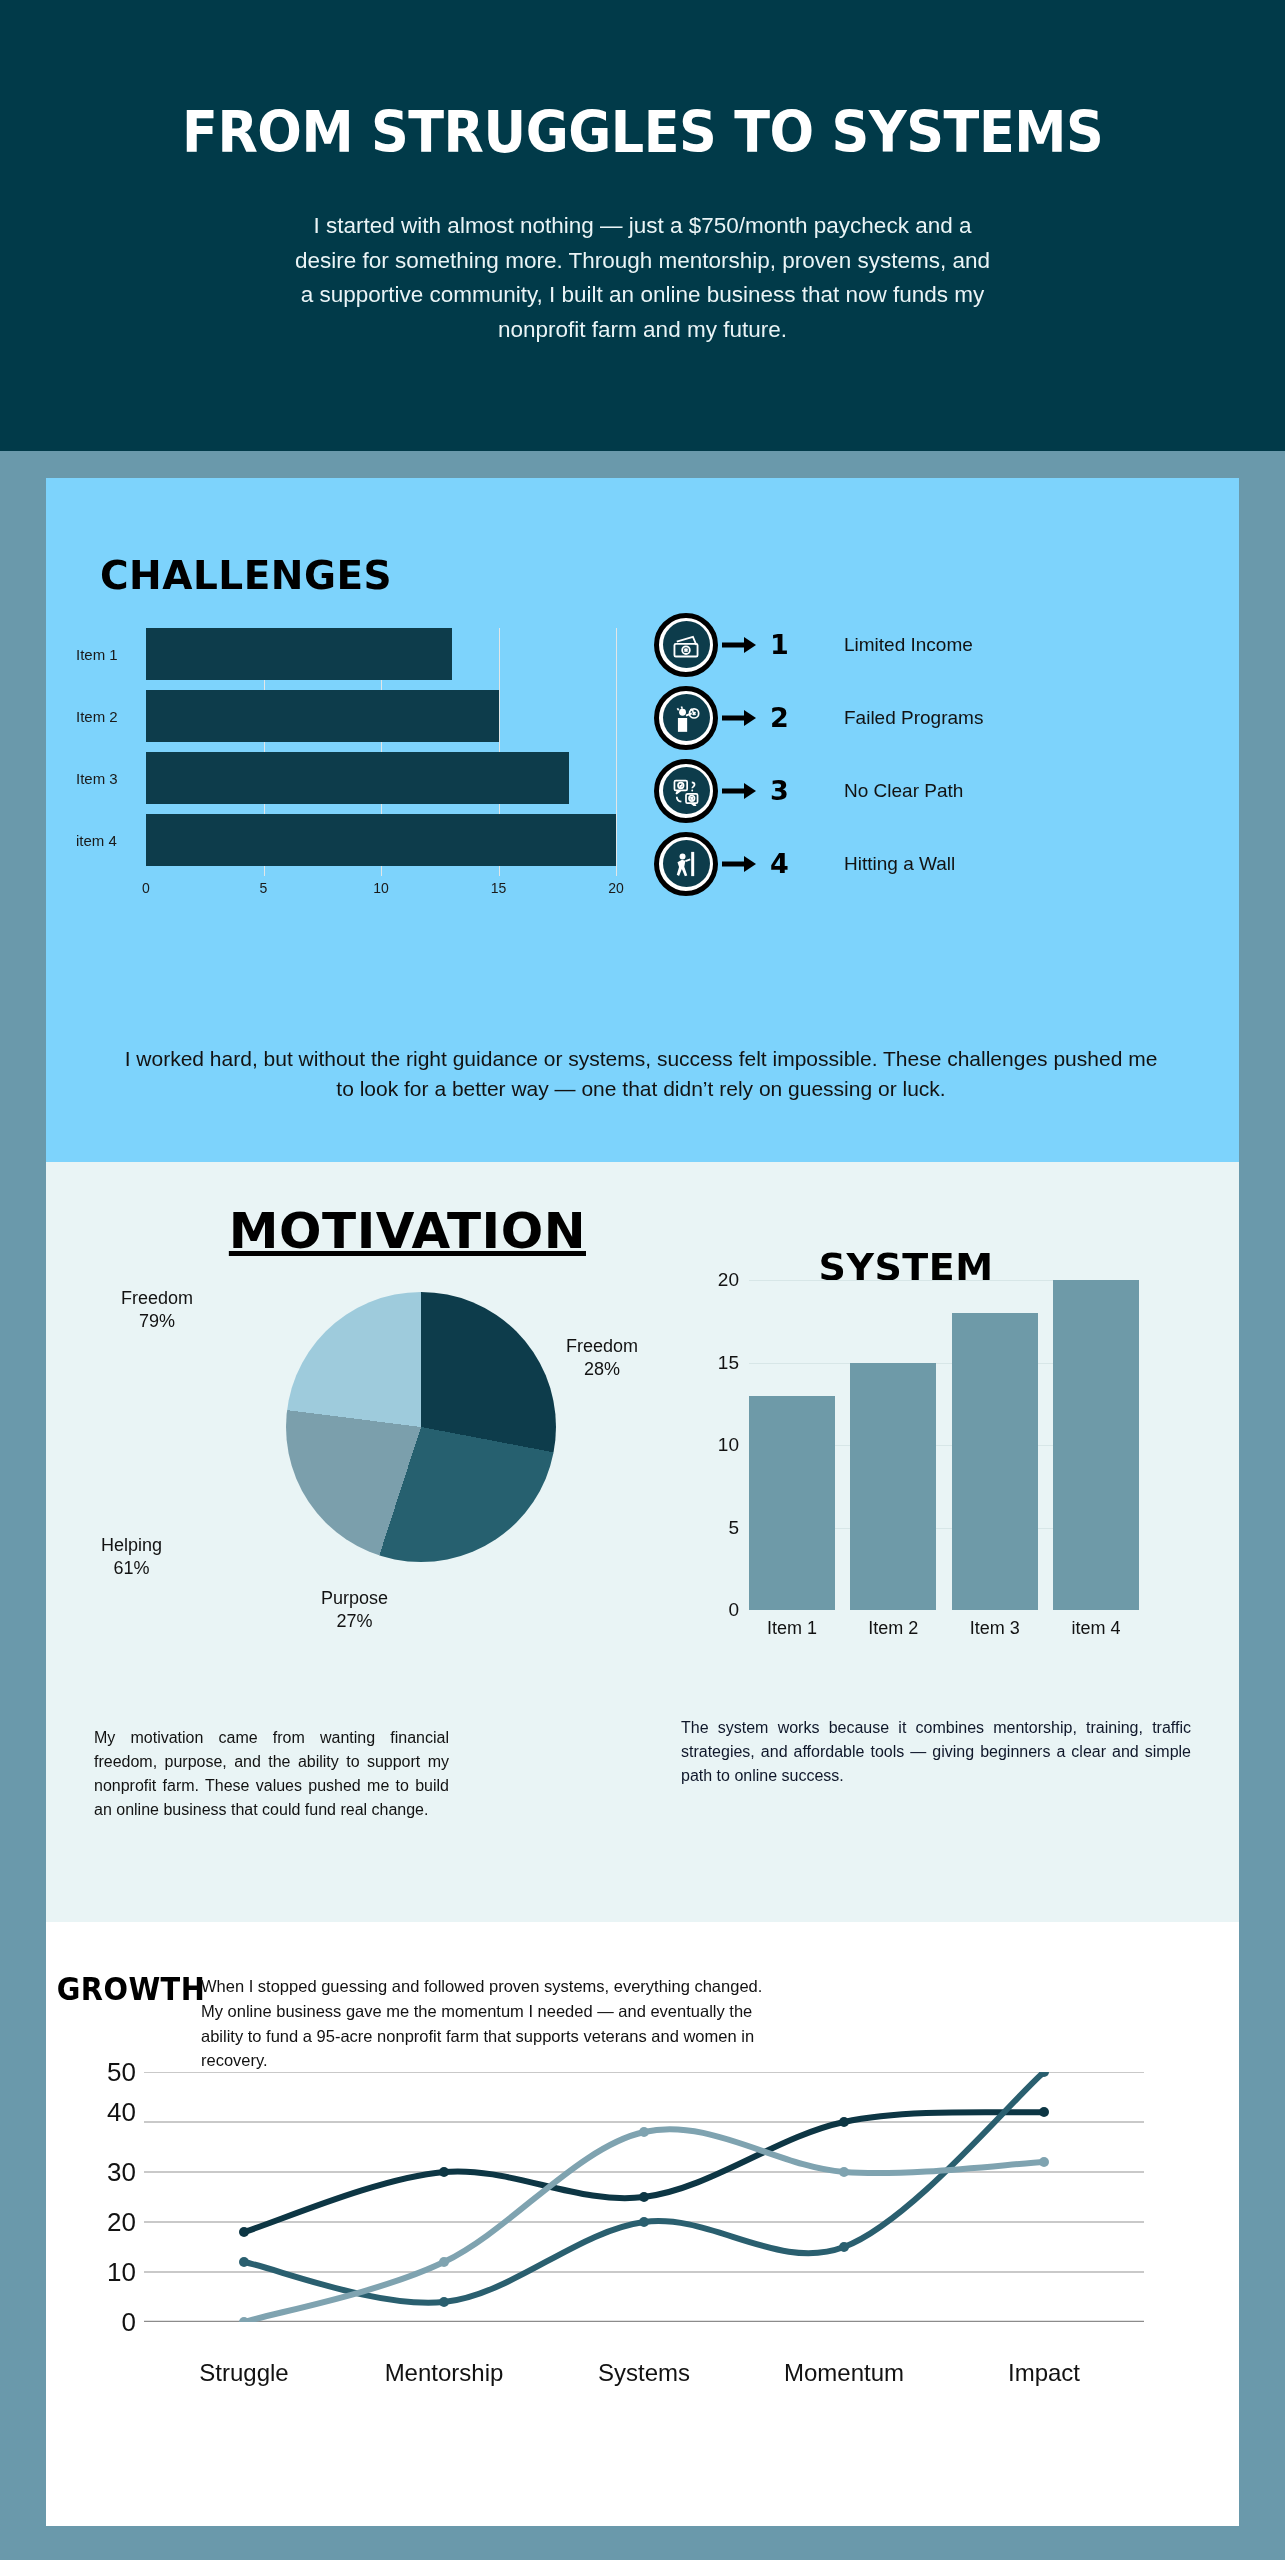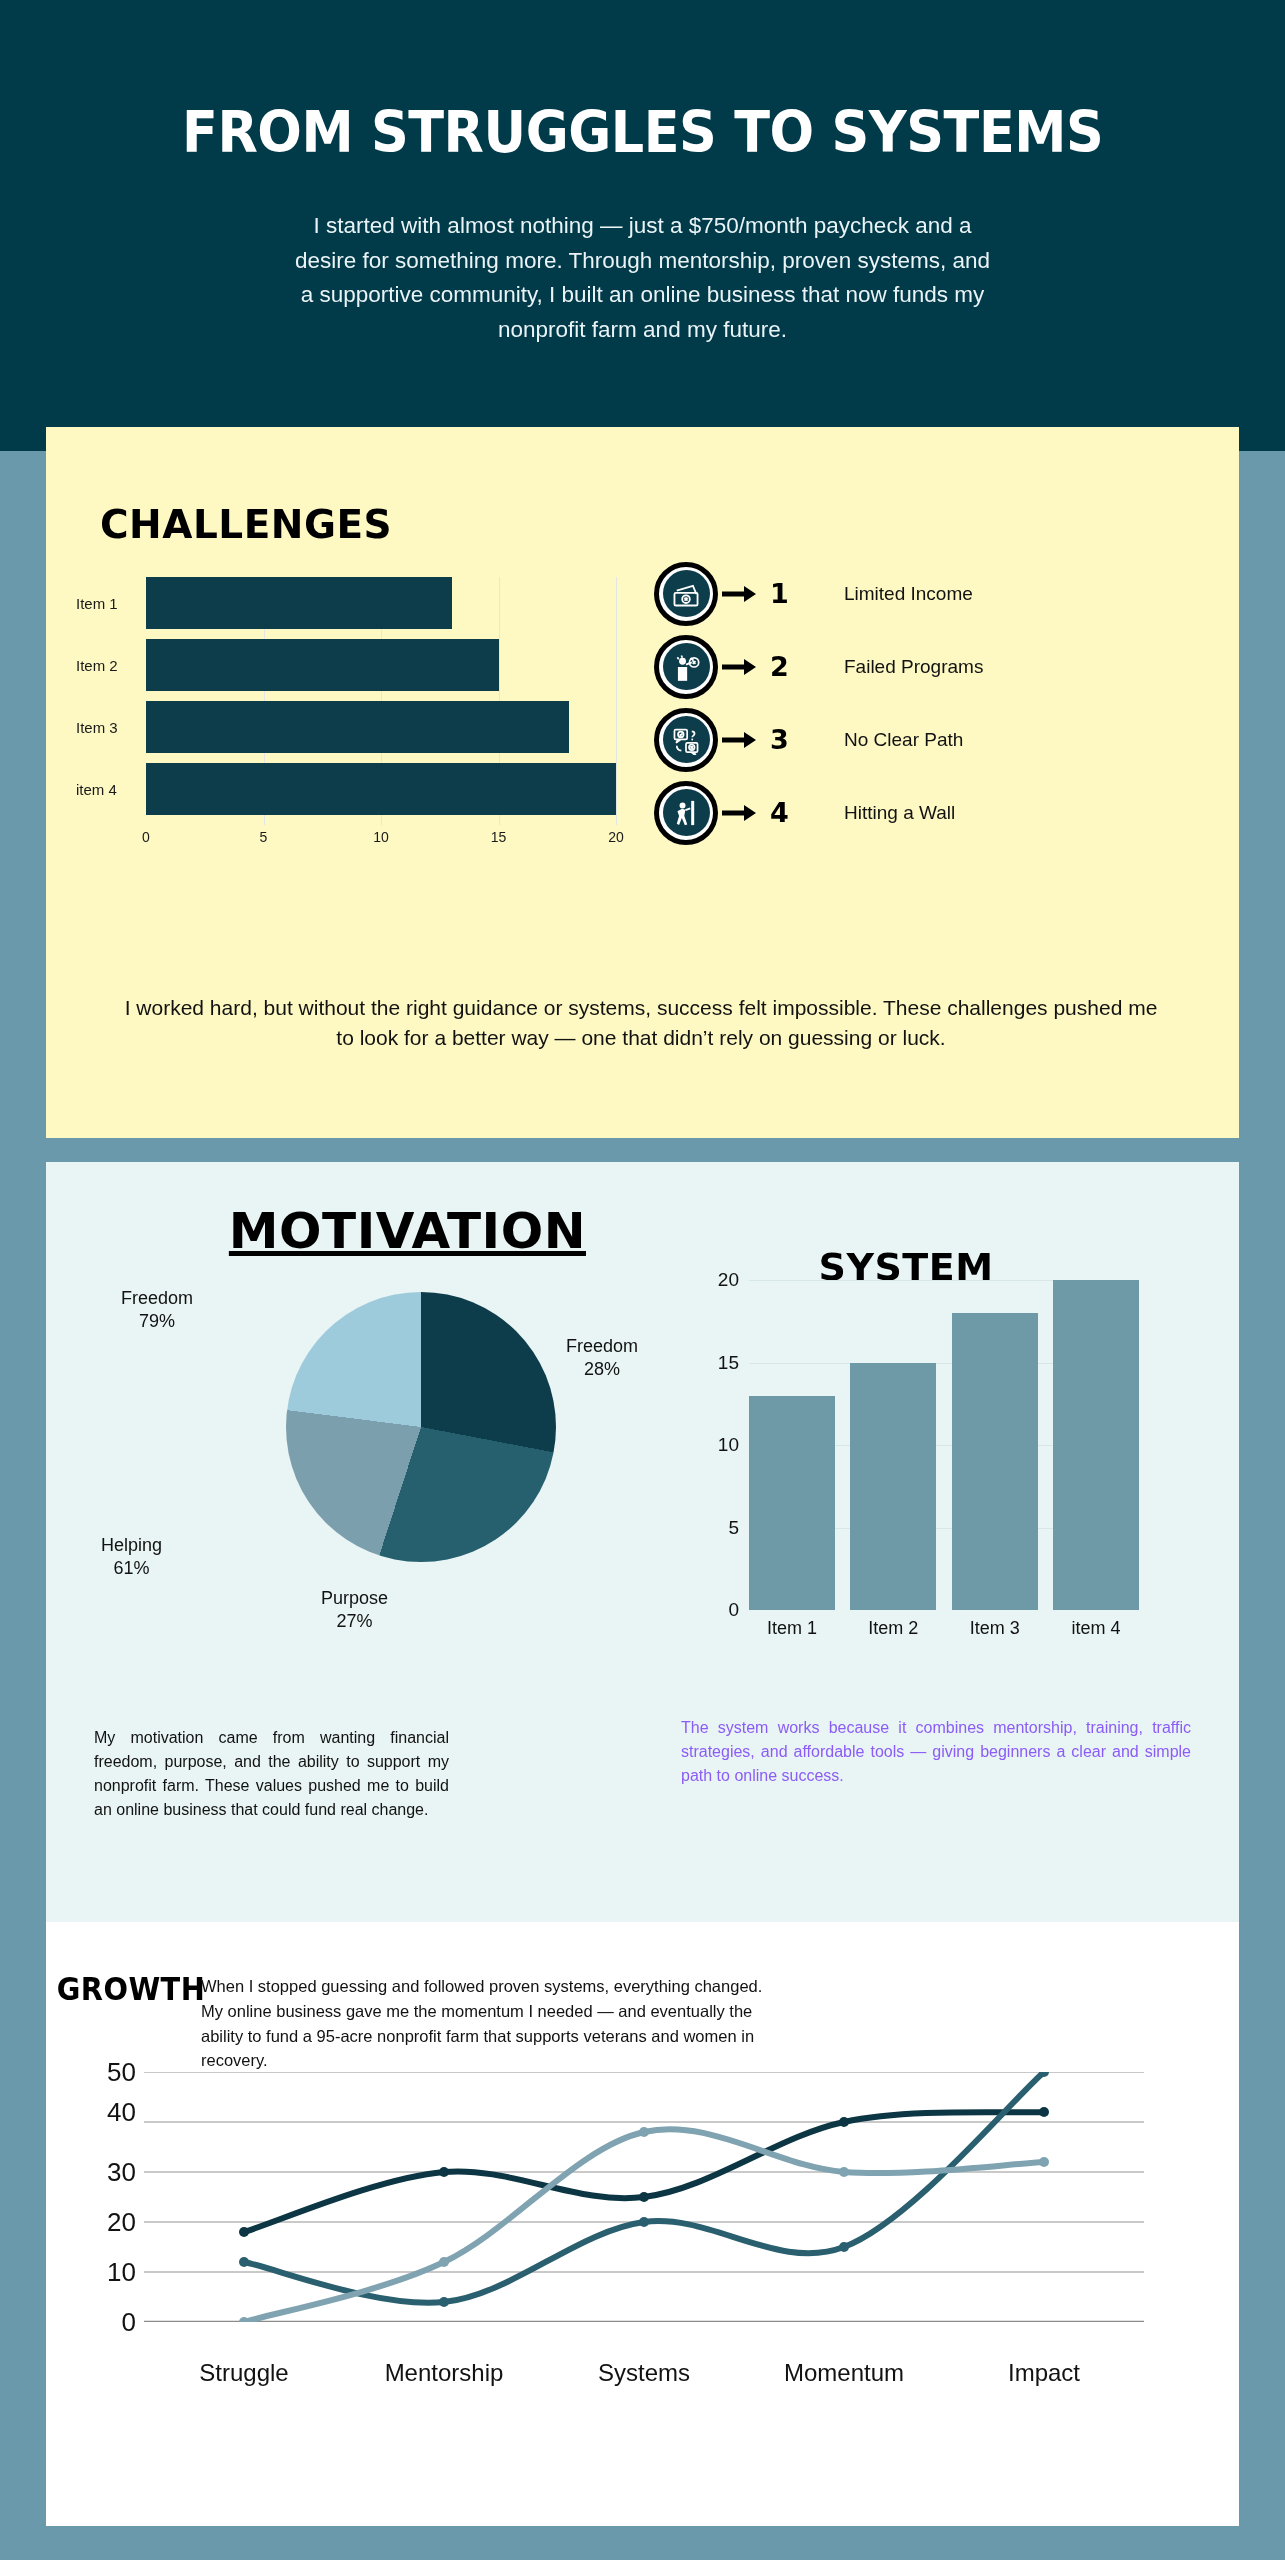--- a/index.html
+++ b/index.html
@@ -47,21 +47,21 @@
     margin: 0;
     font-weight: 400;
   }
 
   
   .section {
     position: absolute;
     left: 46px; width: 1193px;
     box-sizing: border-box;
   }
-  .sec-challenges { top: 427px; height: 711px; background:#fef9c3; }
+  .sec-challenges { top: 478px; height: 711px; background:#7dd3fc; }
   .sec-motivation { top: 1162px; height: 760px; background:#e9f4f5; }
   .sec-growth     { top: 1922px; height: 604px; background:#ffffff; }
 
   .sec-title {
     font-family: "DejaVu Sans", sans-serif;
     font-weight: 700;
     color: #000000;
     letter-spacing: 0.5px;
     margin: 0;
   }
@@ -197,21 +197,21 @@
   .mot-desc {
     position: absolute; left: 48px; top: 548px;
     width: 355px;
     font-size: 16px; line-height: 1.5;
     color: #121212; text-align: justify;
   }
   .sys-desc {
     position: absolute; left: 635px; top: 538px;
     width: 510px;
     font-size: 16px; line-height: 1.5;
-    color: #8b5cf6; text-align: justify;
+    color: #0f172a; text-align: justify;
   }
 
   
   .vbar-chart {
     position: absolute; left: 645px; top: 118px;
     width: 460px; height: 380px;
   }
   .vbar-plot {
     position: absolute; left: 58px; top: 0;
     width: 390px; height: 330px;

